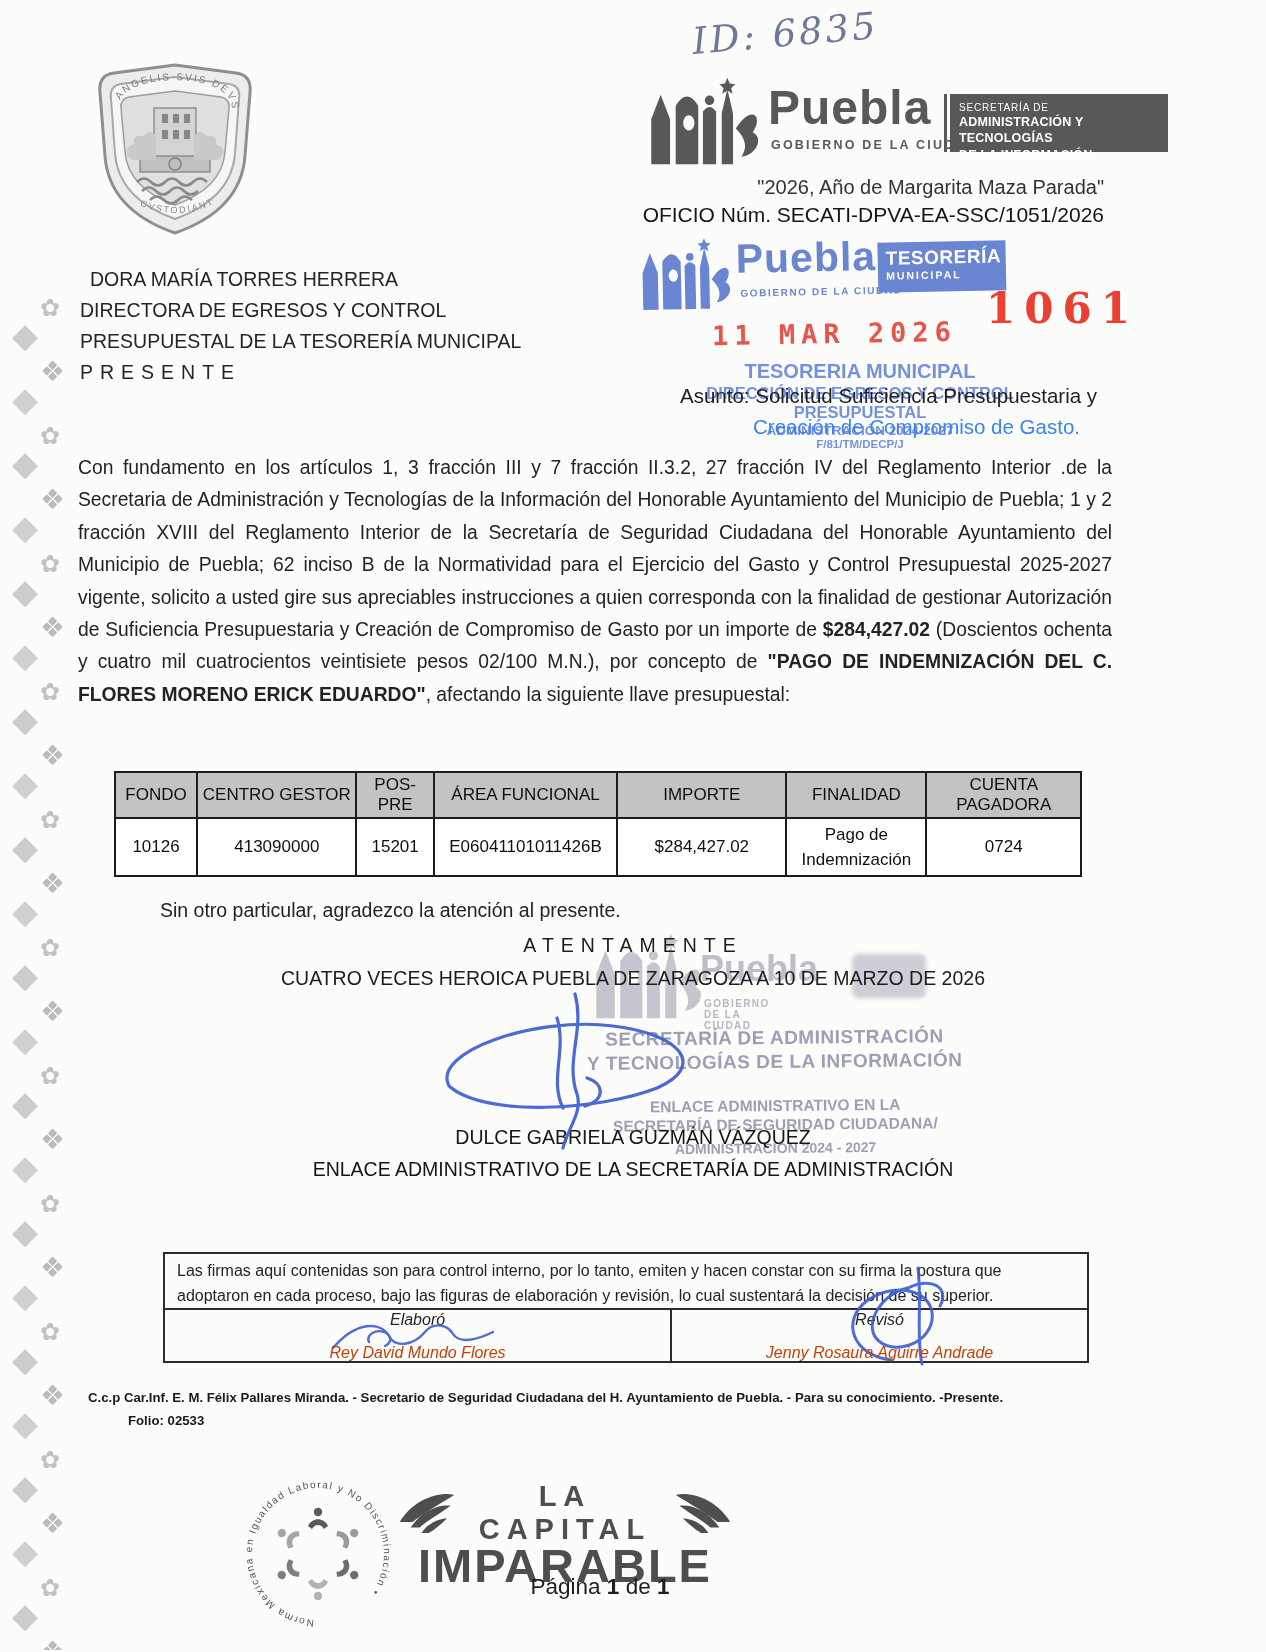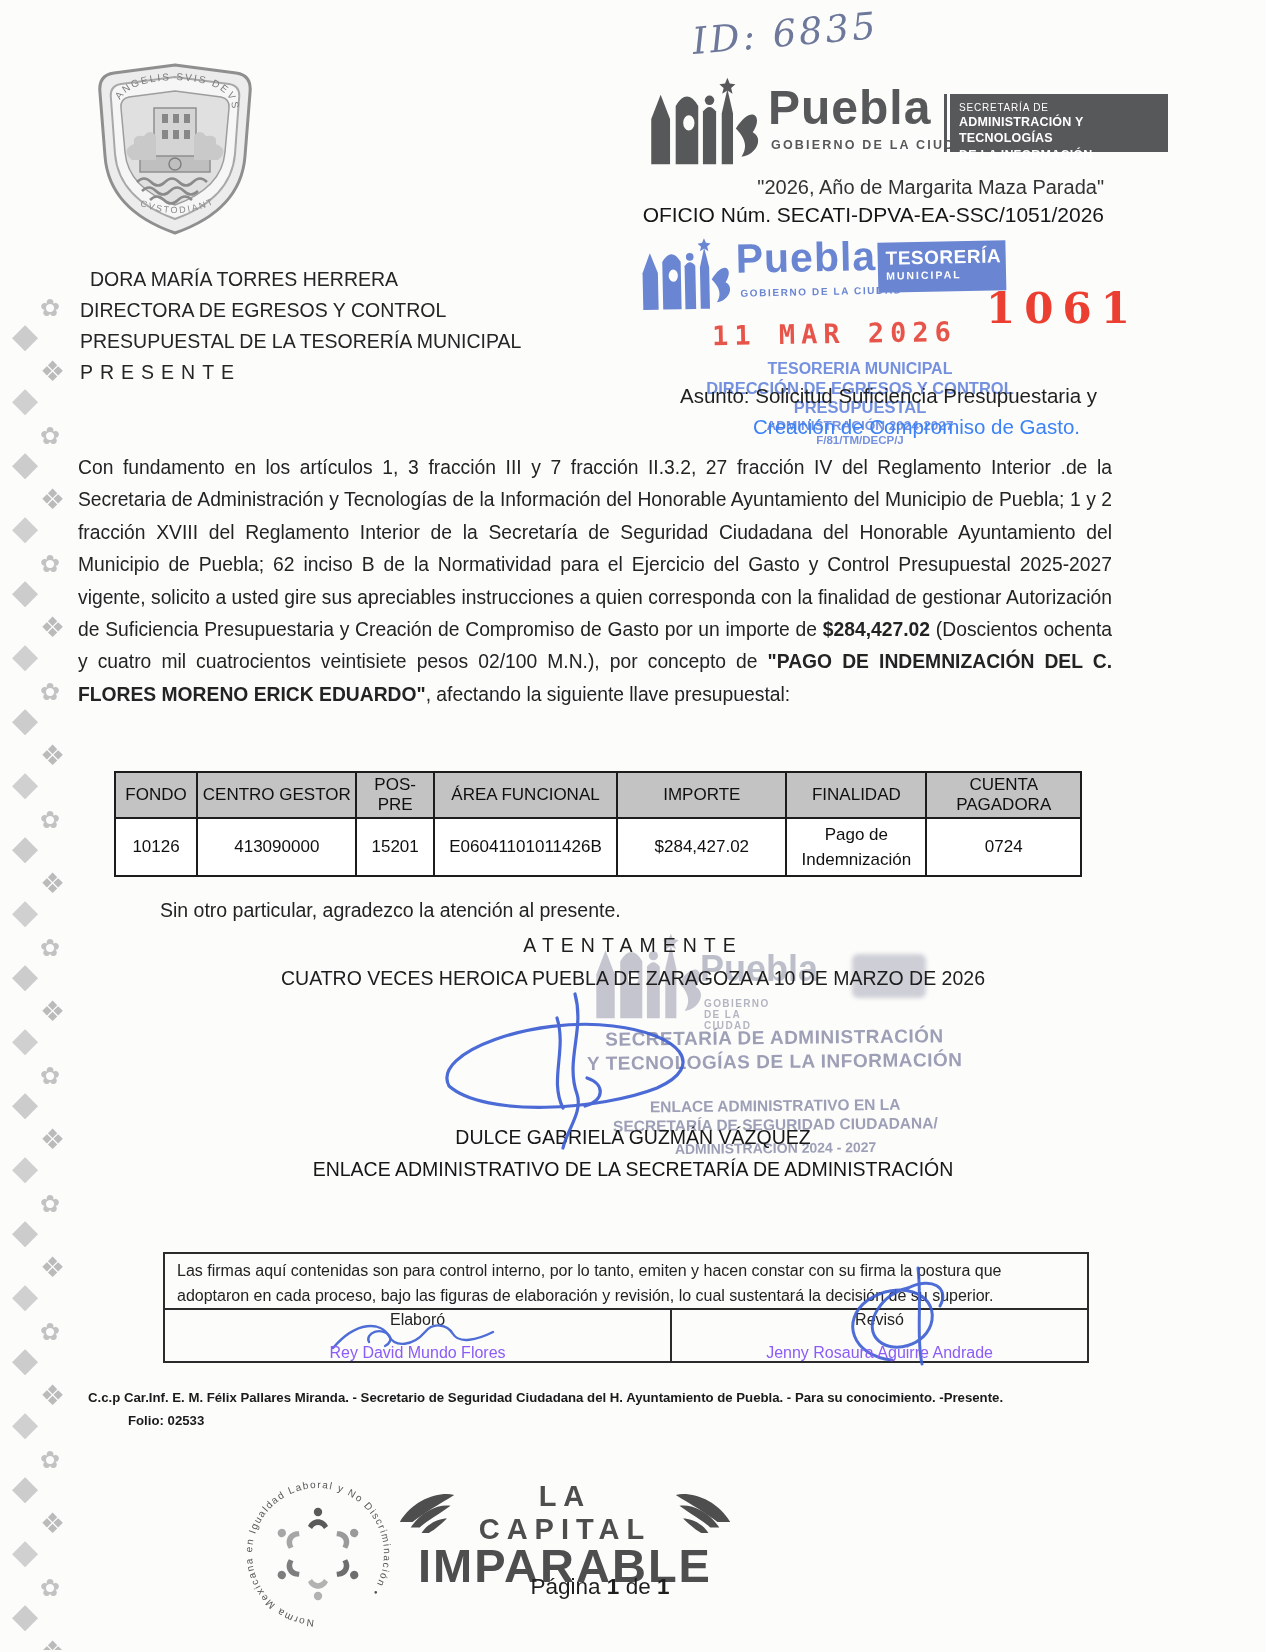--- a/index.html
+++ b/index.html
@@ -49,21 +49,21 @@
   #st-tes-box .t2{font-size:10.5px;font-weight:700;letter-spacing:2px;}
 
   #st-date{left:712px;top:318px;font-family:"DejaVu Sans Mono",monospace;font-size:27px;font-weight:700;
            letter-spacing:6px;color:#e4392c;opacity:.85;transform:rotate(-1deg);z-index:1;}
   #st-folio{left:986px;top:284px;font-family:"DejaVu Serif",serif;font-size:42px;font-weight:700;
             letter-spacing:9px;color:#ea2b1d;opacity:.9;z-index:1;}
 
   
   #st-egresos{left:650px;top:360px;width:420px;text-align:center;color:#4f73d8;opacity:.78;
               font-weight:700;z-index:1;line-height:1.18;}
-  #st-egresos .eg1{font-size:16px;}
+  #st-egresos .eg1{font-size:20px;}
   #st-egresos .eg2{font-size:16.5px;}
   #st-egresos .eg3{font-size:16.5px;}
   #st-egresos .eg4{font-size:13.5px;}
   #st-egresos .eg5{font-size:11.5px;}
 
   #subject-1{left:680px;top:384px;font-size:20.5px;color:#1f1f1f;z-index:2;}
   #subject-2{left:753px;top:415px;font-size:20.5px;color:#3b82f6;z-index:2;}
 
   #recipient{left:80px;top:264px;font-size:19.5px;line-height:31px;color:#252525;}
   #recipient .r1{padding-left:10px;}
@@ -103,25 +103,25 @@
 
   #signer-name{left:128px;top:1126px;width:1010px;text-align:center;font-size:19.5px;color:#161616;z-index:3;}
   #signer-t1{left:128px;top:1158px;width:1010px;text-align:center;font-size:19.5px;color:#161616;z-index:3;}
   #signer-t2{left:128px;top:1190px;width:1010px;text-align:center;font-size:19.5px;color:#161616;z-index:3;}
 
   
   #ctrl-box{left:163px;top:1252px;width:926px;height:111px;border:2px solid #2b2b2b;
             box-sizing:border-box;background:transparent;z-index:2;}
   #ctrl-note{height:56px;box-sizing:border-box;border-bottom:2px solid #2b2b2b;padding:4px 12px 0;
              font-size:16px;line-height:25px;color:#232323;}
-  #ctrl-row{position:relative;height:53px;}
+  #ctrl-row{position:relative;height:53px;font-style:italic;}
   #ctrl-left{position:absolute;left:0;top:0;width:55%;height:100%;border-right:2px solid #2b2b2b;box-sizing:border-box;}
   #ctrl-right{position:absolute;right:0;top:0;width:45%;height:100%;}
   .ctrl-role{position:absolute;left:0;top:1px;width:100%;text-align:center;font-size:16px;color:#232323;}
-  .ctrl-name{position:absolute;left:0;bottom:1px;width:100%;text-align:center;font-size:16px;color:#8b5cf6;}
+  .ctrl-name{position:absolute;left:0;bottom:1px;width:100%;text-align:center;font-size:16px;color:#c2410c;}
   #sig-elaboro{position:absolute;left:50%;top:4px;transform:translateX(-52%);}
   #sig-reviso{position:absolute;left:50%;top:-48px;transform:translateX(-40%);}
 
   #ccp-line{left:88px;top:1390px;width:1080px;font-size:13.2px;font-weight:700;color:#1a1a1a;}
   #ccp-folio{left:128px;top:1413px;font-size:13.2px;font-weight:700;color:#1a1a1a;}
 
   
   #nmx-logo{left:238px;top:1474px;}
   #capital{left:398px;top:1480px;width:334px;text-align:center;color:#4e4e4e;}
   #capital-row1{display:flex;align-items:center;justify-content:center;gap:6px;}

